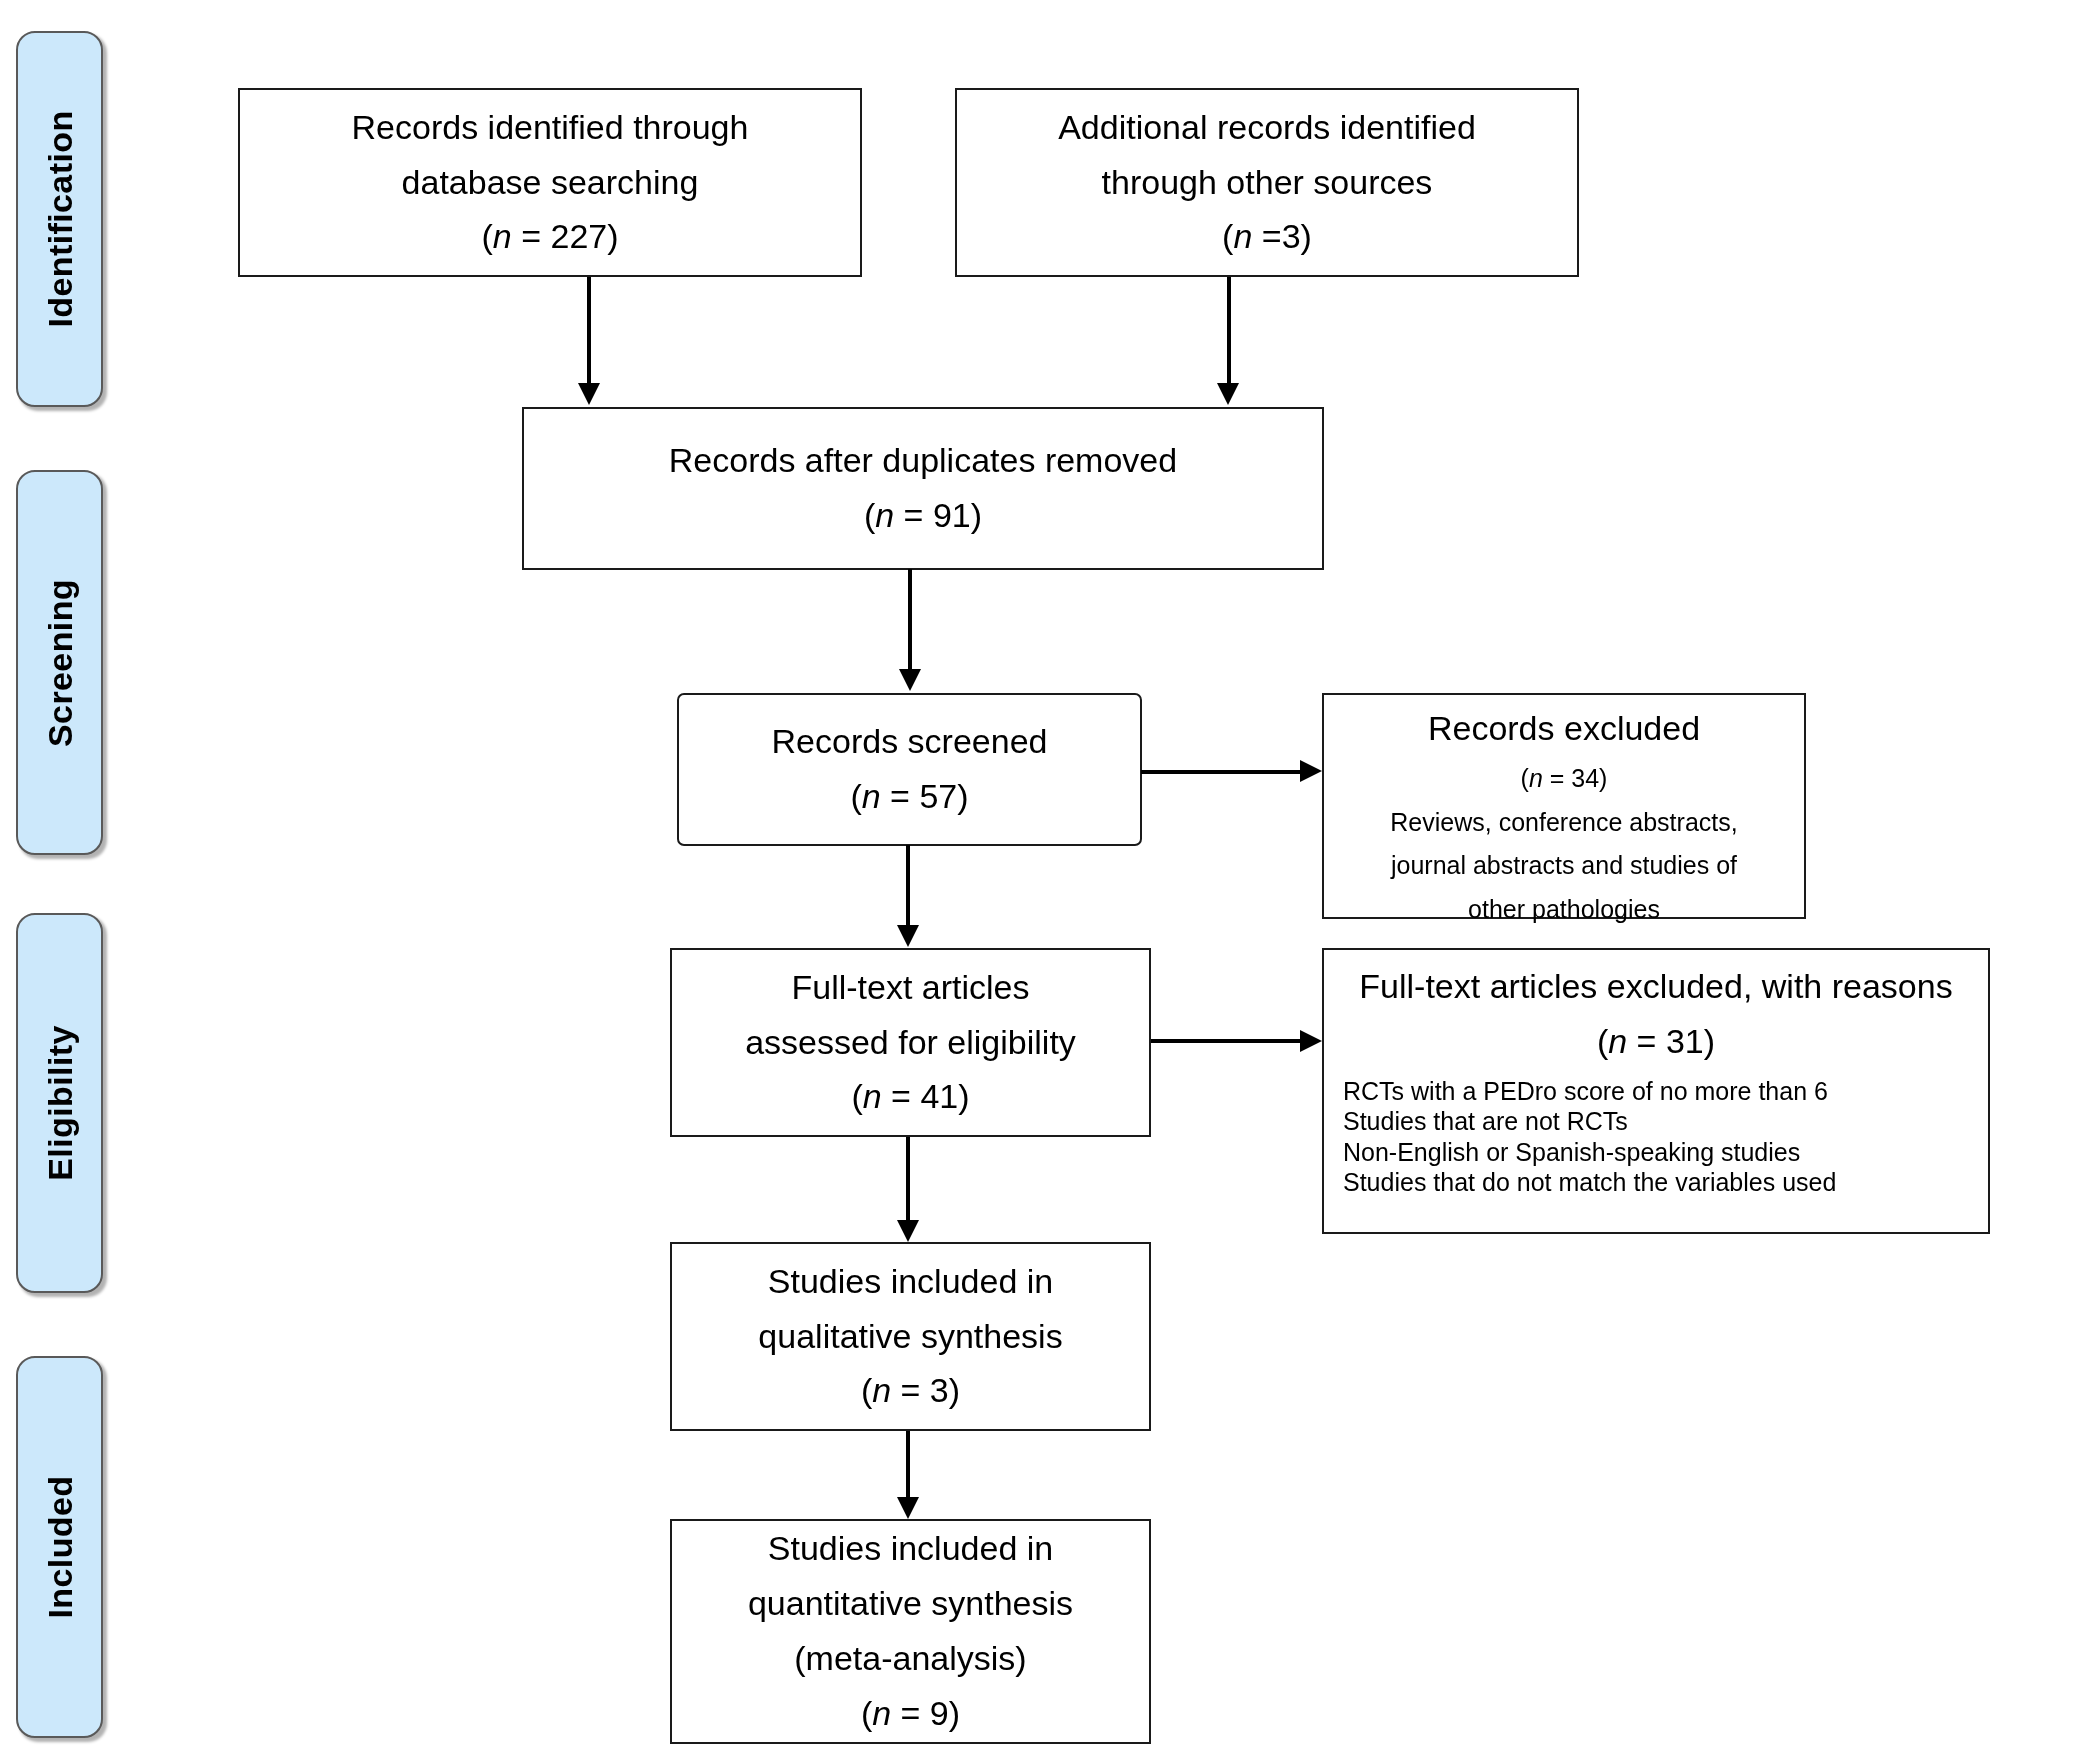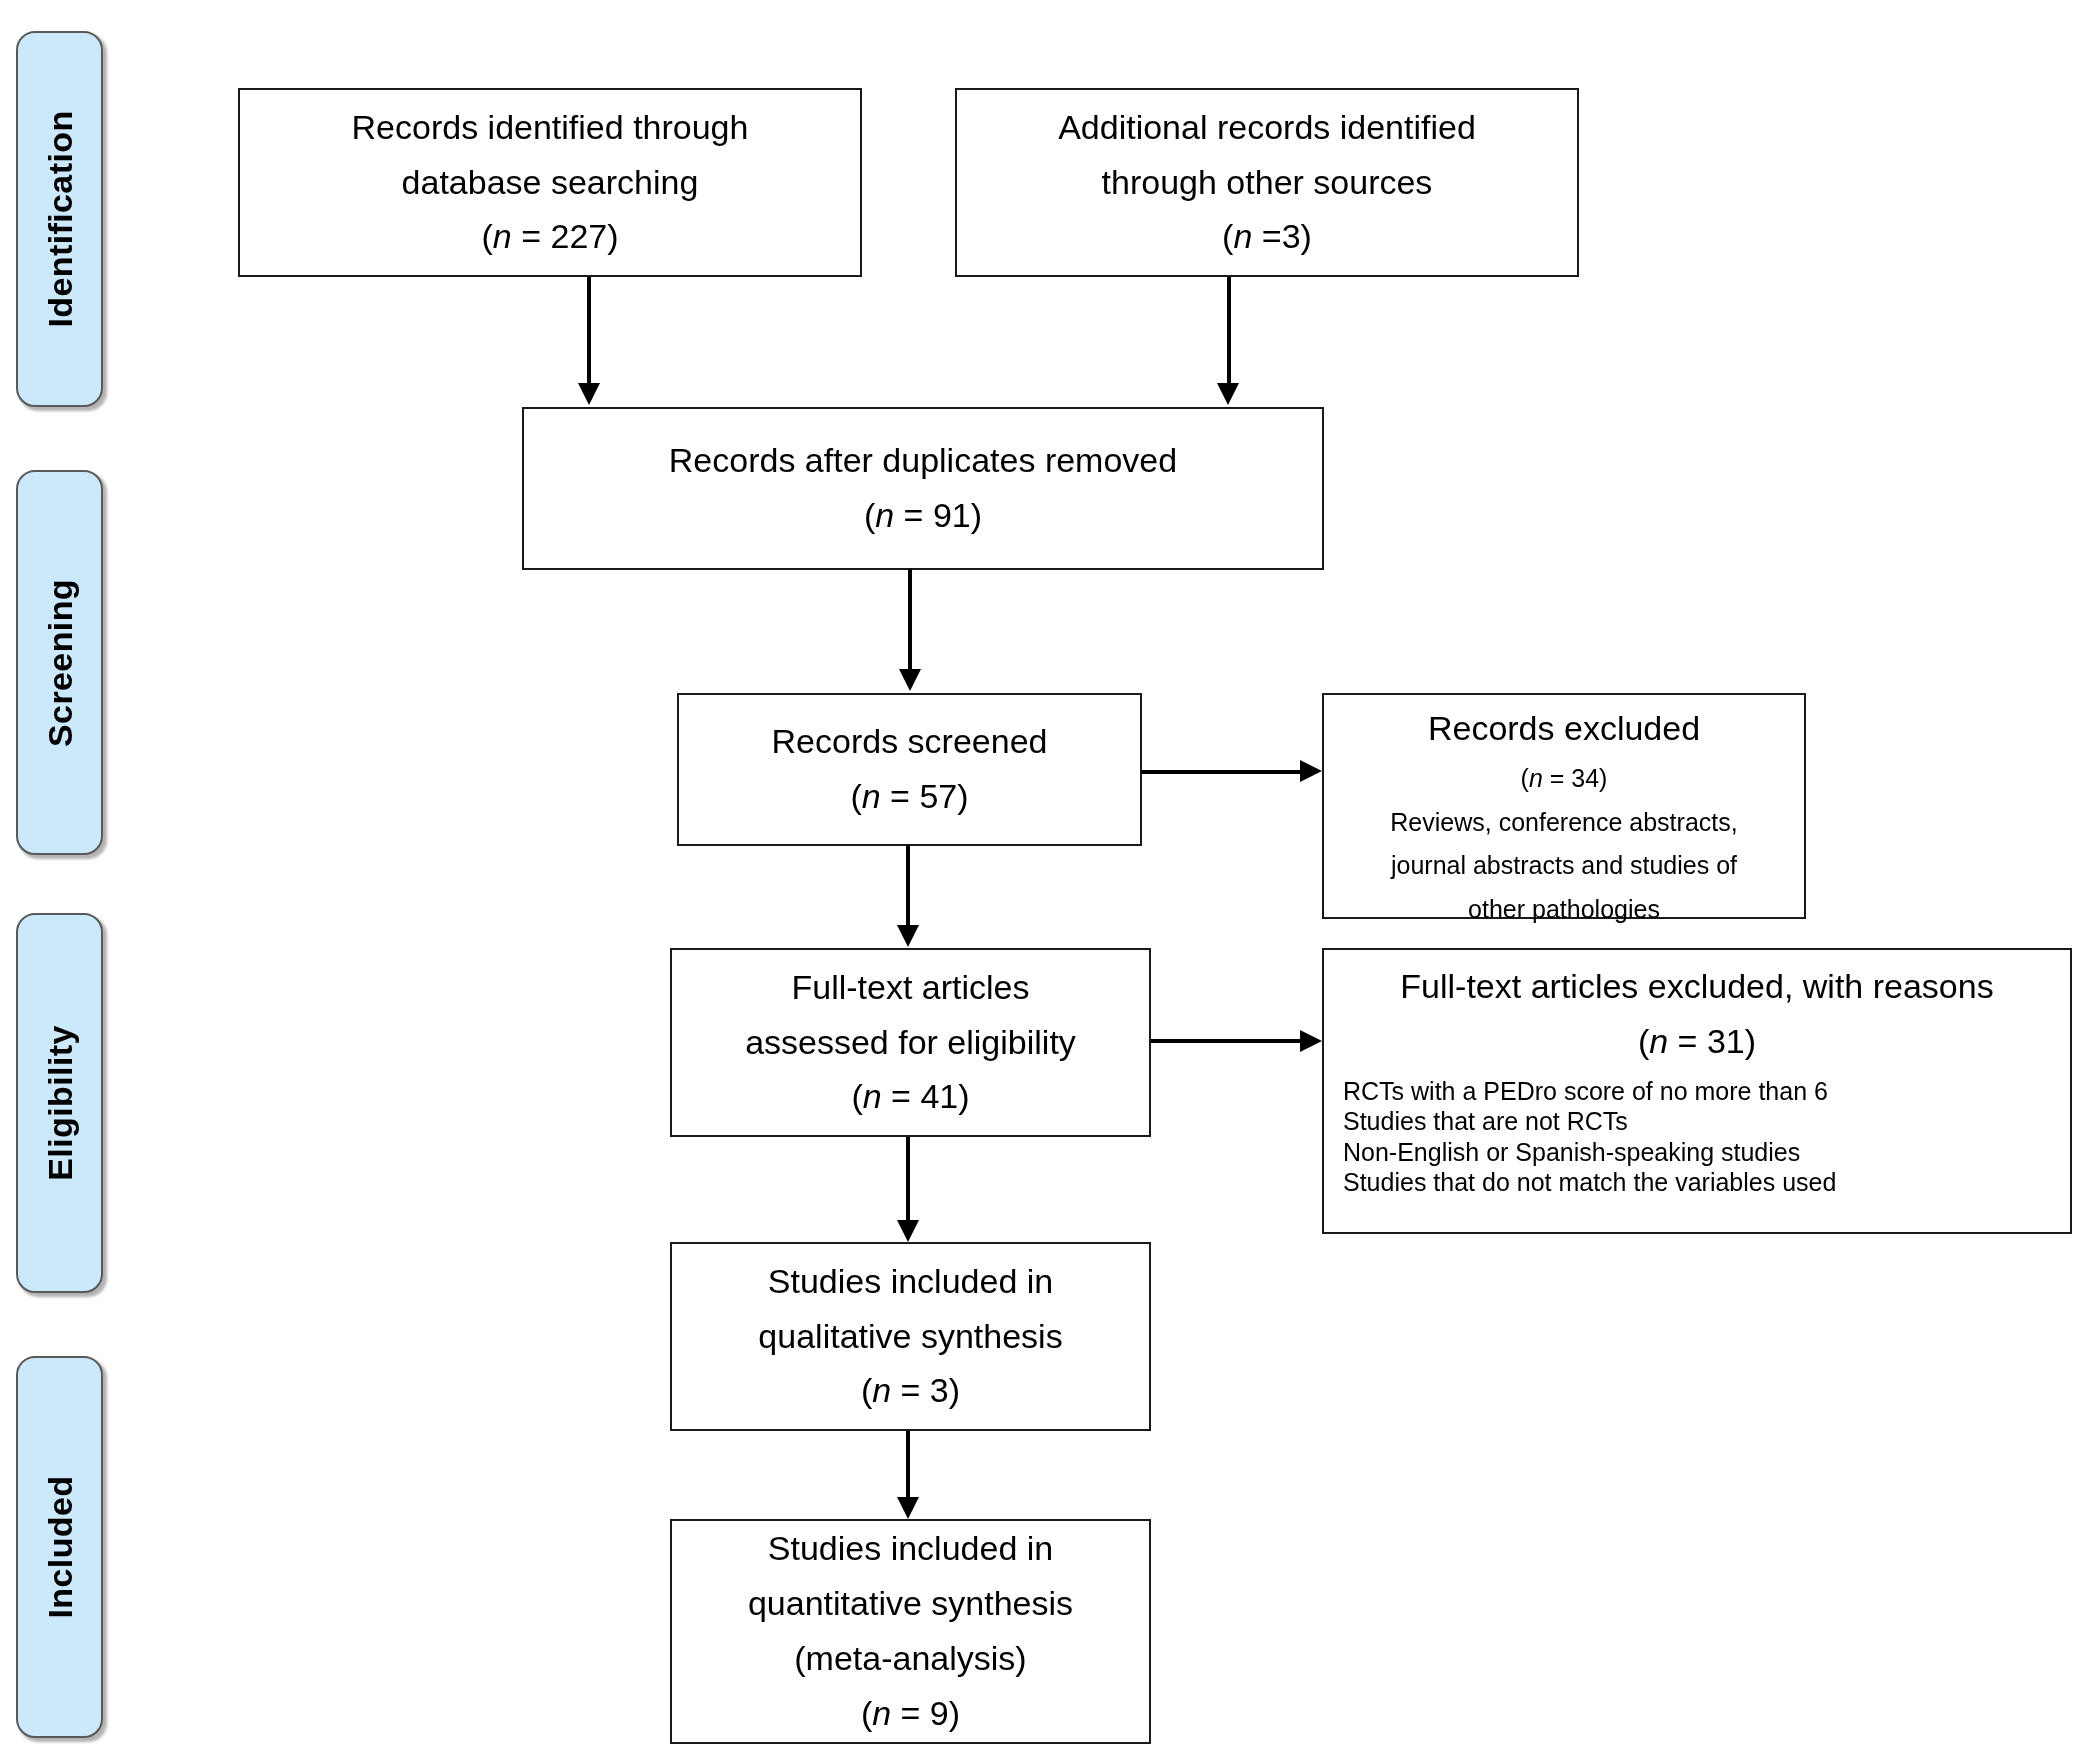--- a/index.html
+++ b/index.html
@@ -144,21 +144,21 @@
   <div class="arrow-down" style="left:1217px; top:383px;"></div>
 
   <div class="flow-box" style="left:522px; top:407px; width:802px; height:163px;">
     <div class="box-line">Records after duplicates removed</div>
     <div class="box-line"><span>(</span><em class="n">n</em><span> = 91)</span></div>
   </div>
 
   <div class="v-line" style="left:908px; top:569px; width:4.4px; height:103px;"></div>
   <div class="arrow-down" style="left:899px; top:669px;"></div>
 
-  <div class="flow-box" style="left:677px; top:693px; width:465px; height:153px;">
+  <div class="flow-box" style="left:677px; top:693px; width:465px; height:153px;border-radius:7px;">
     <div class="box-line">Records screened</div>
     <div class="box-line"><span>(</span><em class="n">n</em><span> = 57)</span></div>
   </div>
 
   <div class="h-line" style="left:1141px; top:770px; width:161px; height:4.4px;"></div>
   <div class="arrow-right" style="left:1300px; top:760px;"></div>
 
   <div class="flow-box" style="left:1322px; top:693px; width:484px; height:226px; justify-content:flex-start; padding-top:13.2px;text-align:center;">
     <div class="box-line">Records excluded</div>
     <div class="box-line sm"><span>(</span><em class="n">n</em><span> = 34)</span></div>
@@ -172,21 +172,21 @@
 
   <div class="flow-box" style="left:670px; top:948px; width:481px; height:189px;">
     <div class="box-line">Full-text articles</div>
     <div class="box-line">assessed for eligibility</div>
     <div class="box-line"><span>(</span><em class="n">n</em><span> = 41)</span></div>
   </div>
 
   <div class="h-line" style="left:1151px; top:1039px; width:152px; height:4.4px;"></div>
   <div class="arrow-right" style="left:1300px; top:1030px;"></div>
 
-  <div class="flow-box" style="left:1322px; top:948px; width:750px; height:286px; justify-content:flex-start; padding-top:16px;">
+  <div class="flow-box" style="left:1322px; top:948px; width:668px; height:286px; justify-content:flex-start; padding-top:16px;">
     <div class="box-line">Full-text articles excluded, with reasons</div>
     <div class="box-line"><span>(</span><em class="n">n</em><span> = 31)</span></div>
     <div class="reasons">
       <div class="box-line sm">RCTs with a PEDro score of no more than 6</div>
       <div class="box-line sm">Studies that are not RCTs</div>
       <div class="box-line sm">Non-English or Spanish-speaking studies</div>
       <div class="box-line sm">Studies that do not match the variables used</div>
     </div>
   </div>
 

